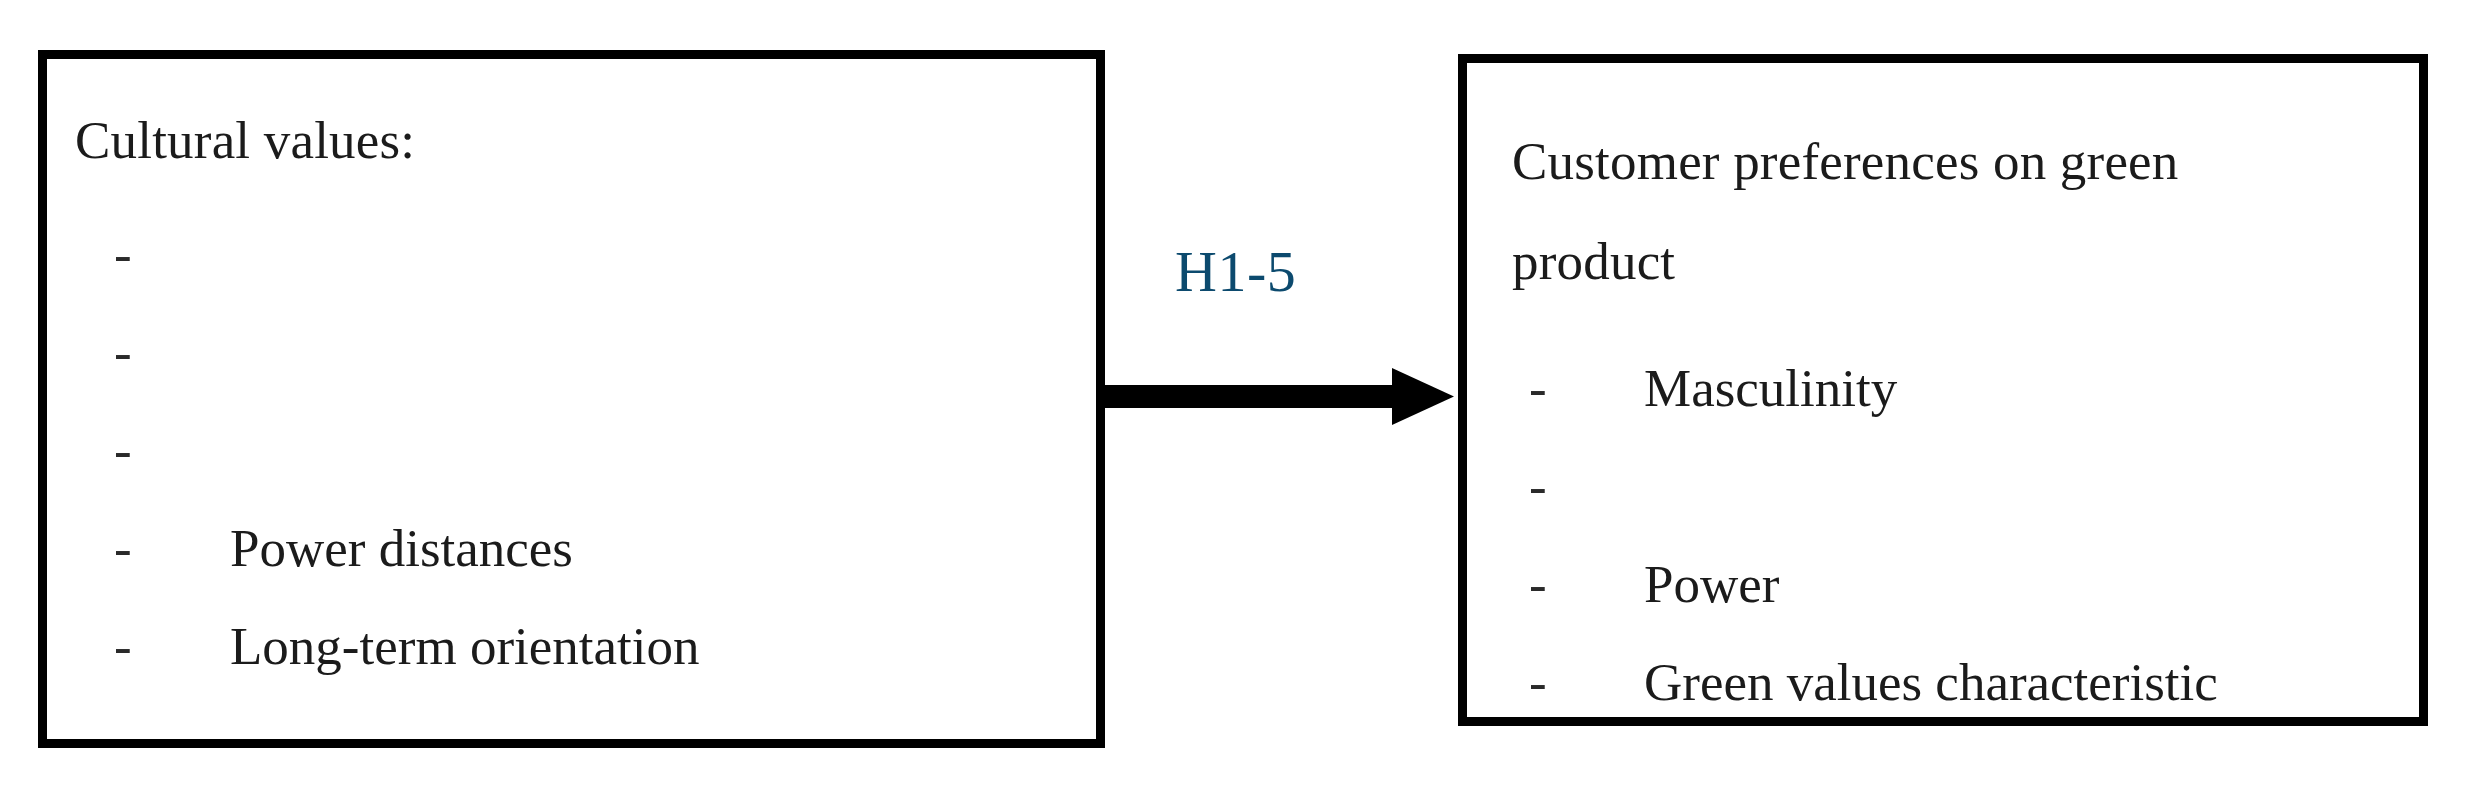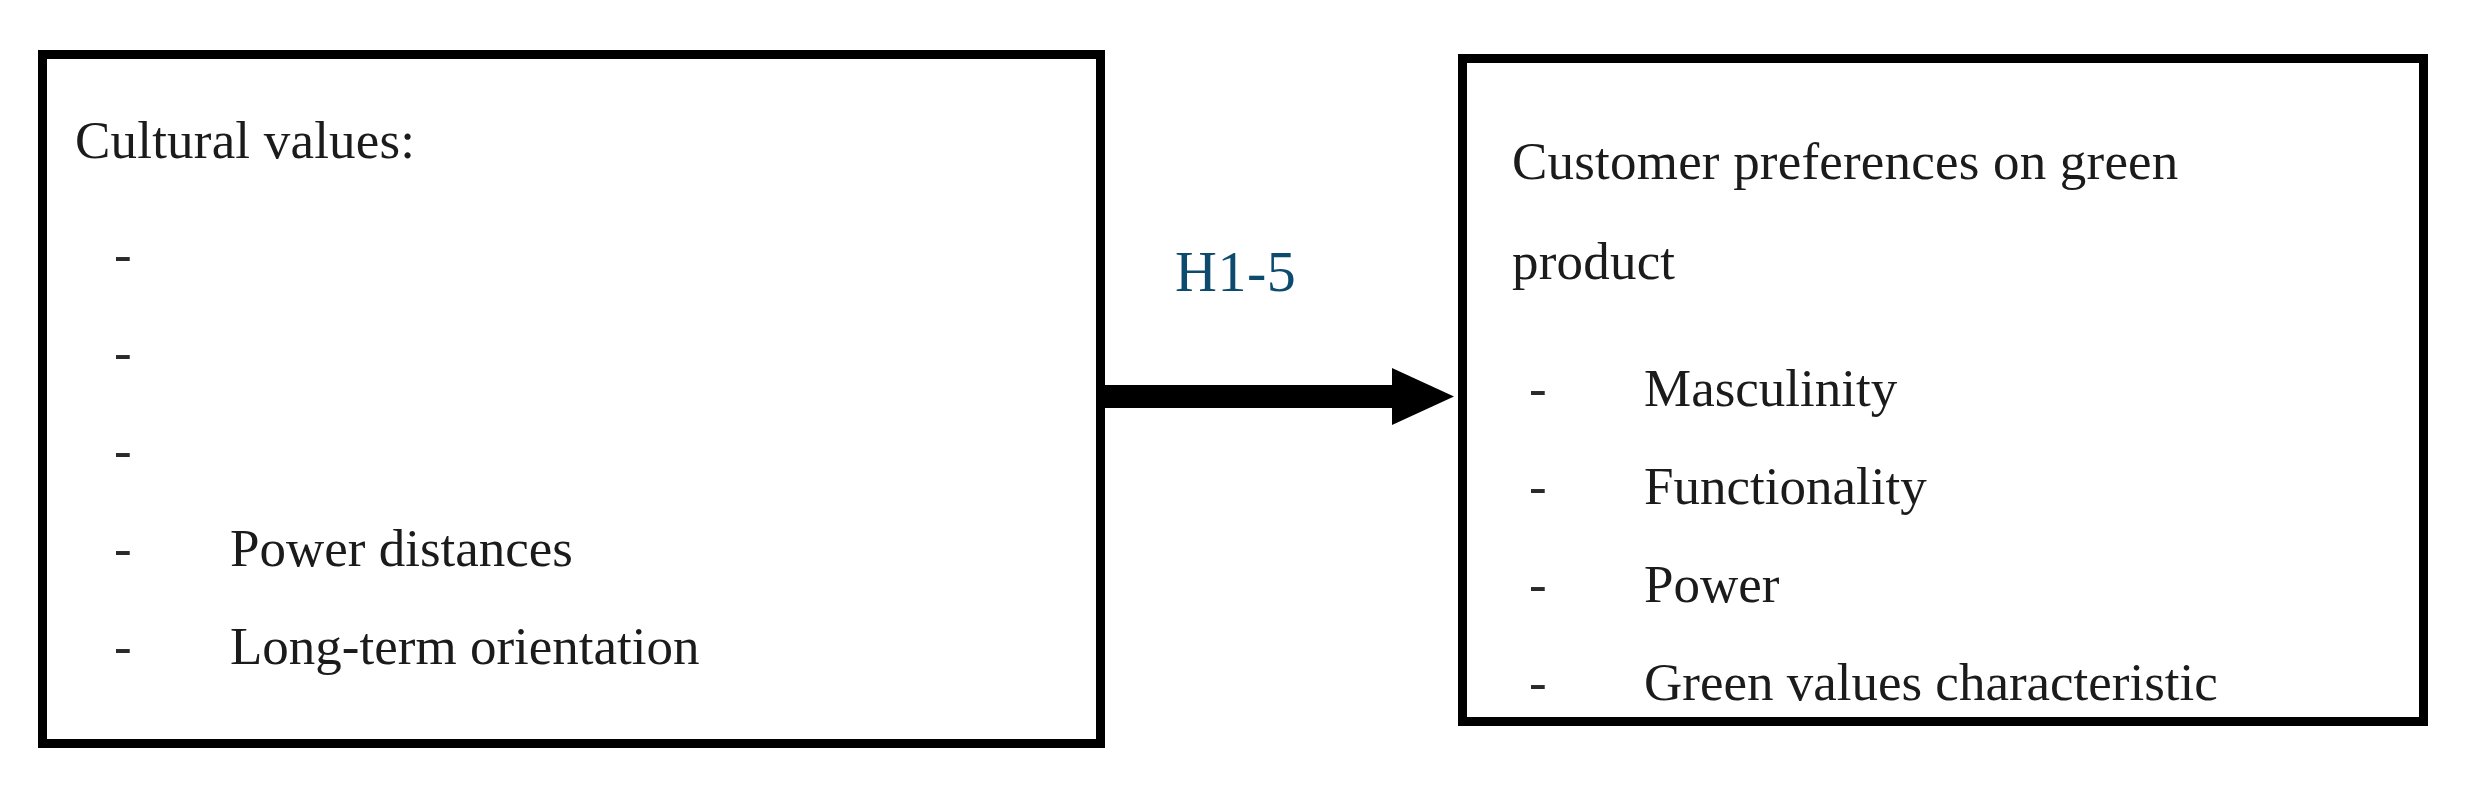--- a/index.html
+++ b/index.html
@@ -200,21 +200,20 @@
 
       <ul class="bullet-list">
 
         <li class="bullet-item">
           <span class="bullet-dash">-</span>
           <span class="bullet-text">Masculinity</span>
         </li>
 
         <li class="bullet-item">
           <span class="bullet-dash">-</span>
-          <span class="bullet-text">Functionality</span>
         </li>
 
         <li class="bullet-item">
           <span class="bullet-dash">-</span>
           <span class="bullet-text">Power</span>
         </li>
 
         <li class="bullet-item">
           <span class="bullet-dash">-</span>
           <span class="bullet-text">Green values characteristic</span>

